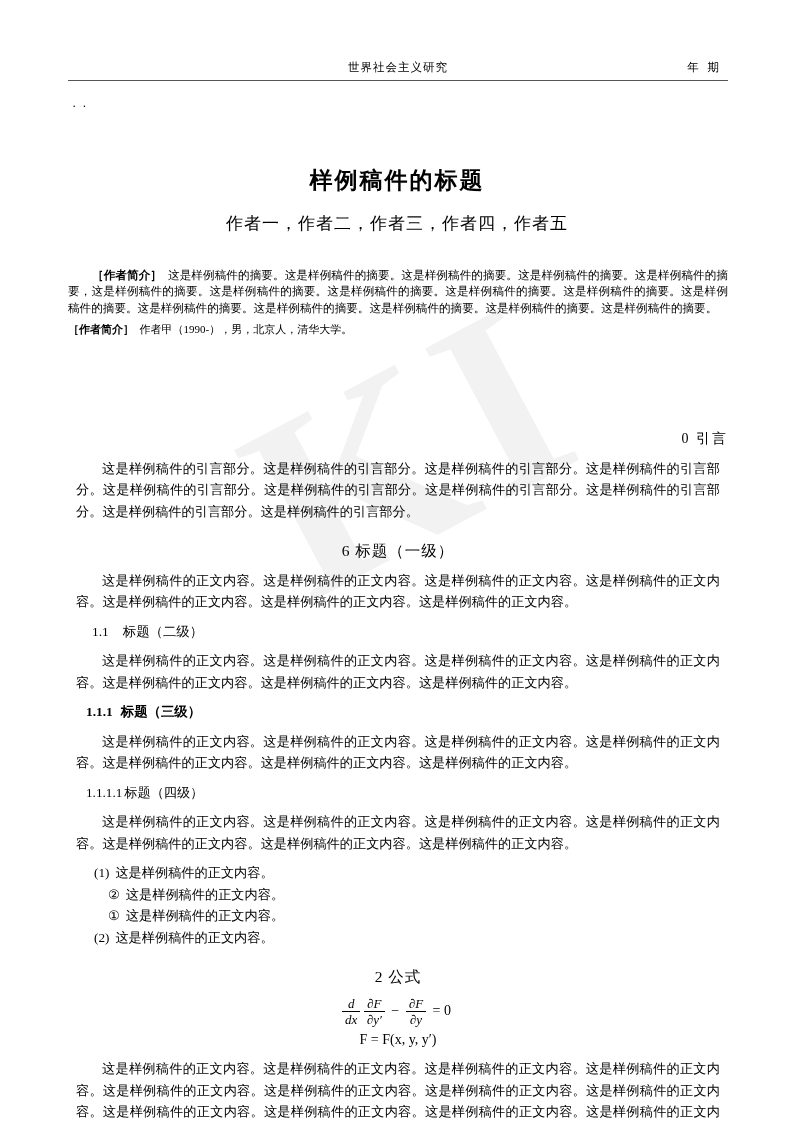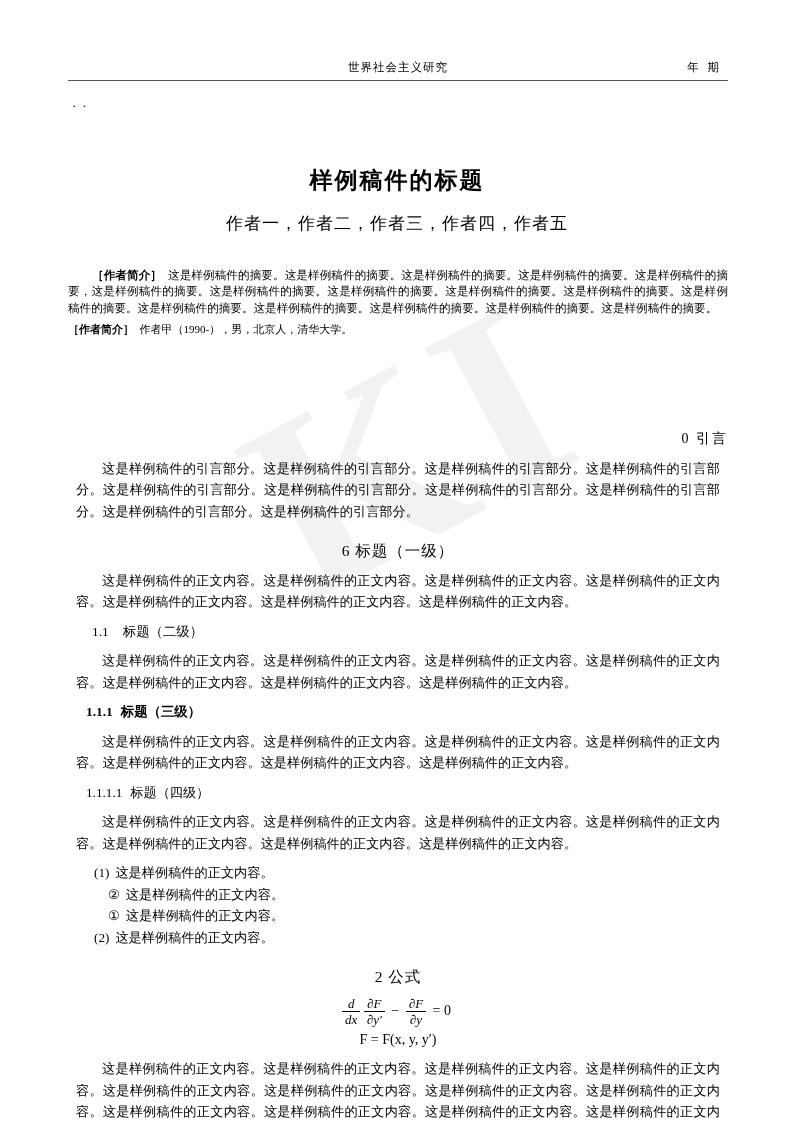--- a/index.html
+++ b/index.html
@@ -167,21 +167,21 @@
     font-weight: bold;
     margin: 2px 0 0 0;
     text-indent: 18px;
   }
   .h3 .num { margin-right: 8px; }
   .h4 {
     font-size: 13.2px;
     margin: 2px 0 0 0;
     text-indent: 18px;
   }
-  .h4 .num { margin-right: 8px; }
+  .h4 .num { margin-right: 2px; }
   .para {
     margin: 8px;
     text-indent: 26px;
   }
   .listline {
     margin: 0;
     text-indent: 26px;
   }
   .listline .mk { margin-right: 6px; }
   .listline.sub { text-indent: 40px; }

